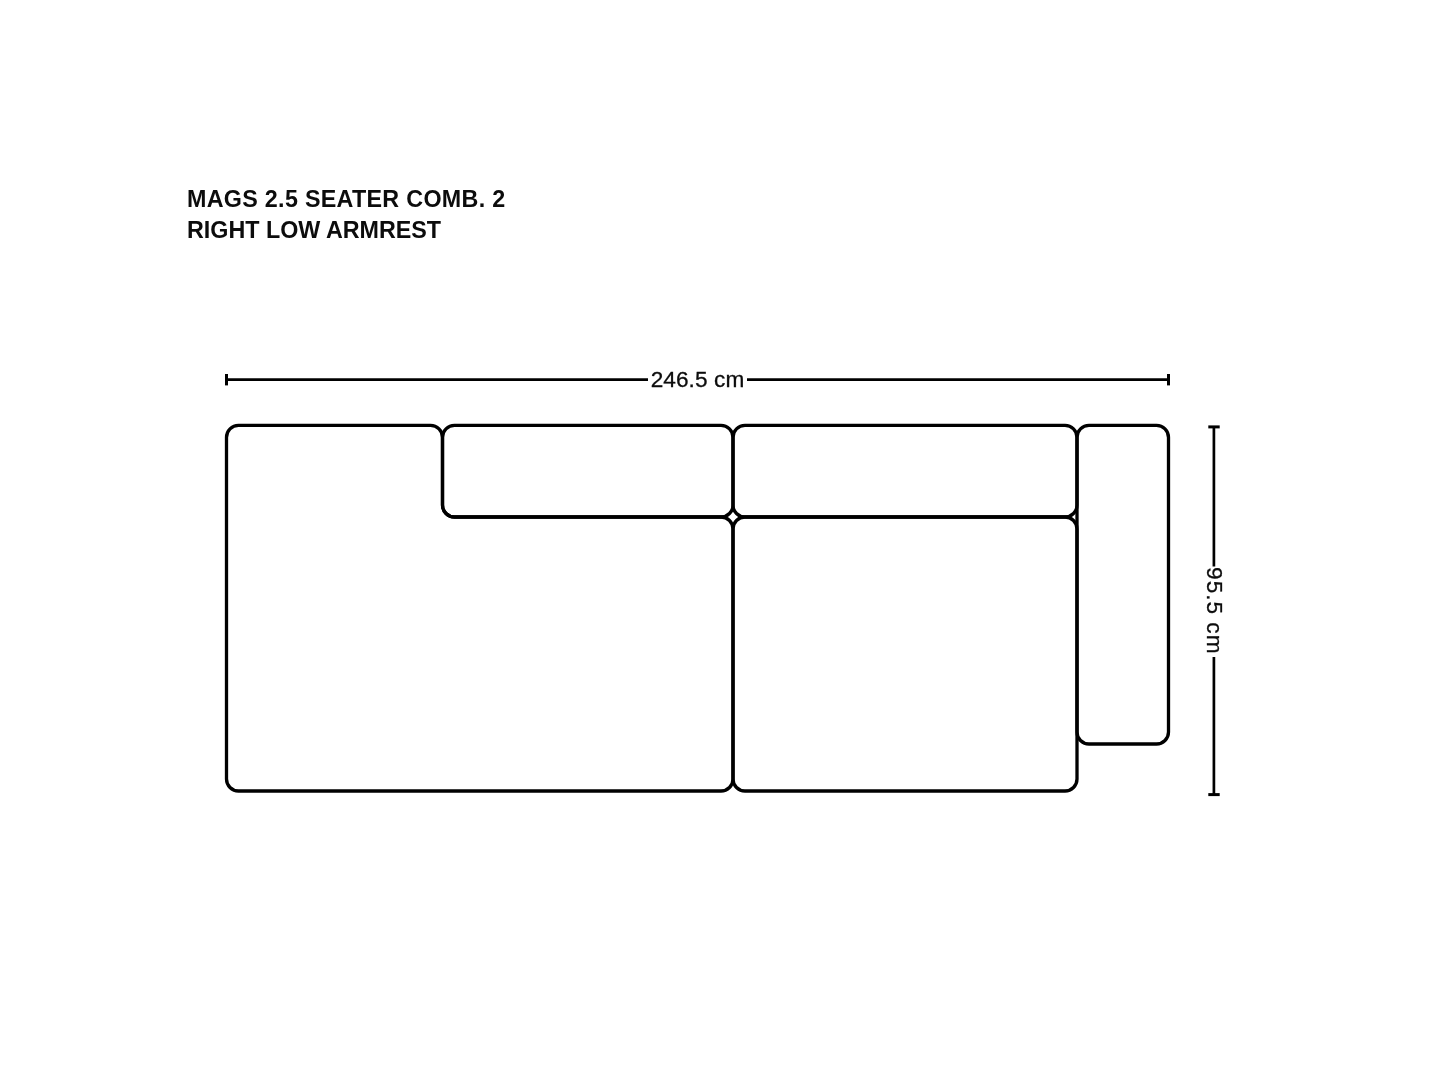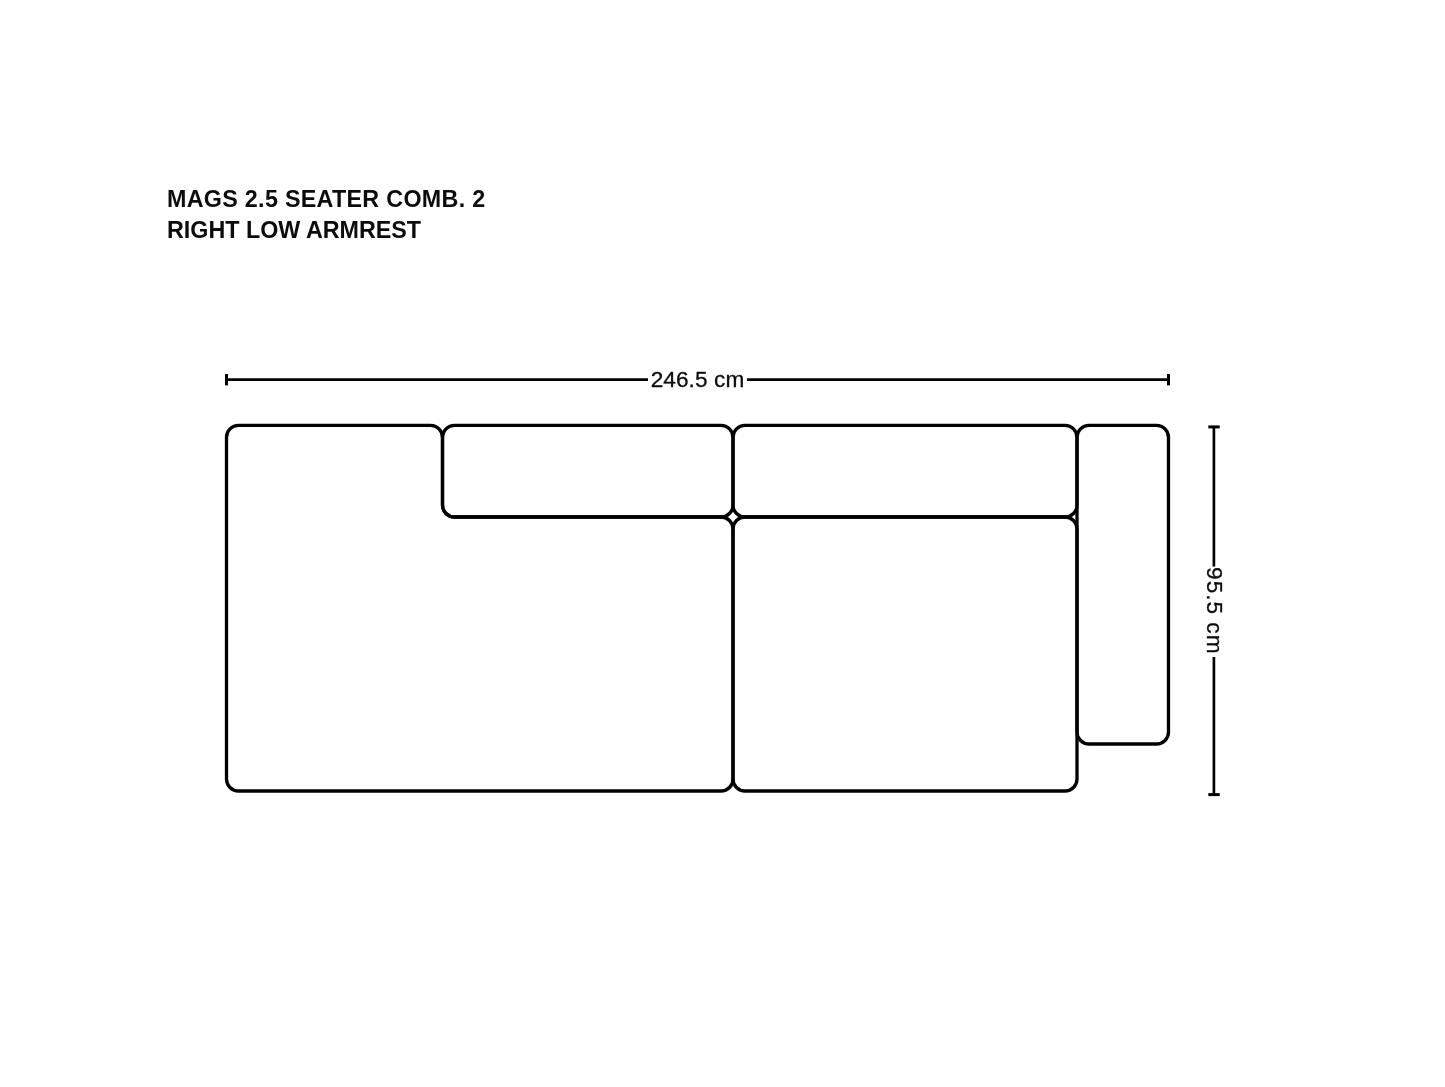--- a/index.html
+++ b/index.html
@@ -1,18 +1,18 @@
 <!DOCTYPE html>
 <html><head>
 <meta charset="utf-8">
 <style>
   html,body{margin:0;padding:0;background:#fff;}
   body{width:1445px;height:1087px;position:relative;overflow:hidden;
        font-family:"Liberation Sans",sans-serif;}
-  #title{position:absolute;left:167px;top:184px;font-size:23.3px;line-height:30.5px;
+  #title{position:absolute;left:187px;top:184px;font-size:23.3px;line-height:30.5px;
          font-weight:bold;color:#0c0c0c;white-space:nowrap;}
   svg{position:absolute;left:0;top:0;}
 </style>
 </head>
 <body>
 <div id="title"><span style="letter-spacing:0.3px">MAGS 2.5 SEATER COMB. 2</span><br>RIGHT LOW ARMREST</div>
 <svg width="1445" height="1087" viewBox="0 0 1445 1087">
 
   <g stroke="#000" stroke-width="2.7" fill="none">
     <line x1="226.5" y1="379.7" x2="648" y2="379.7"></line>

